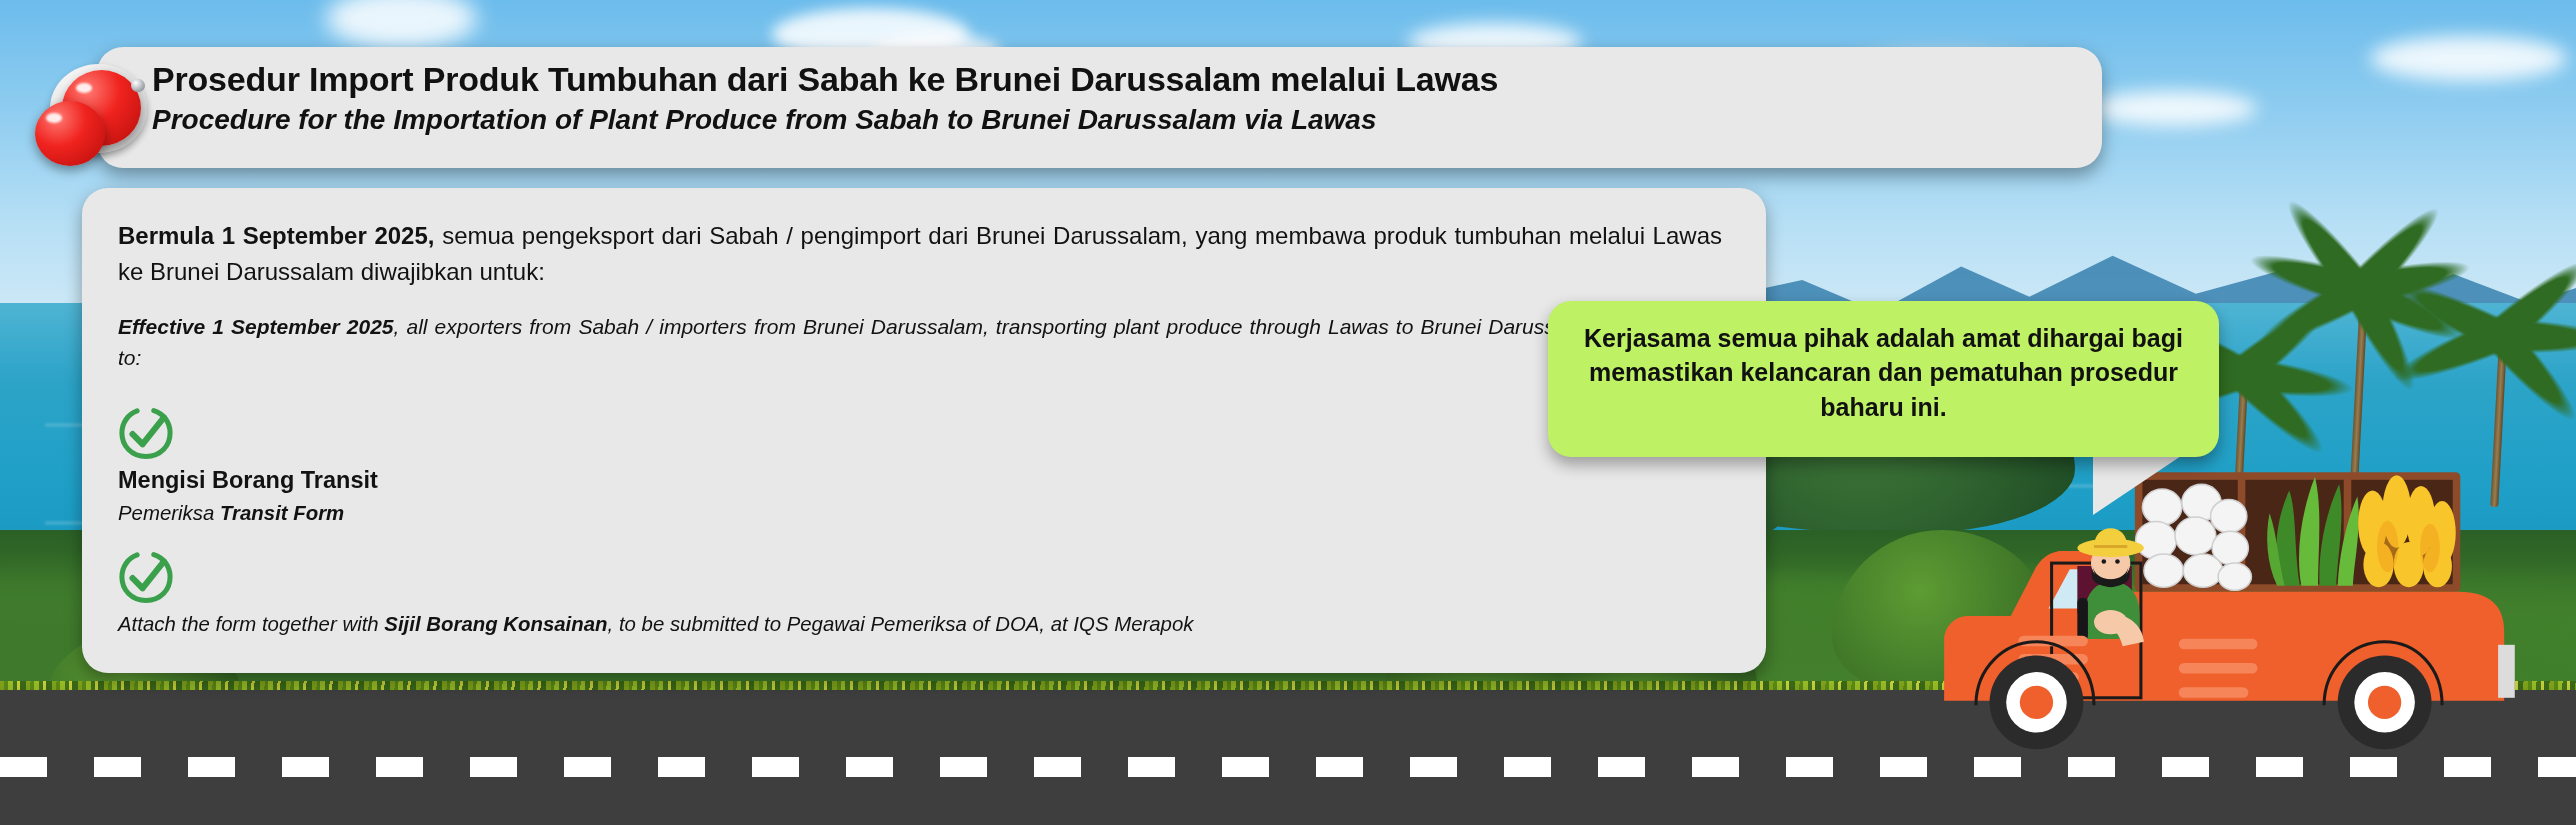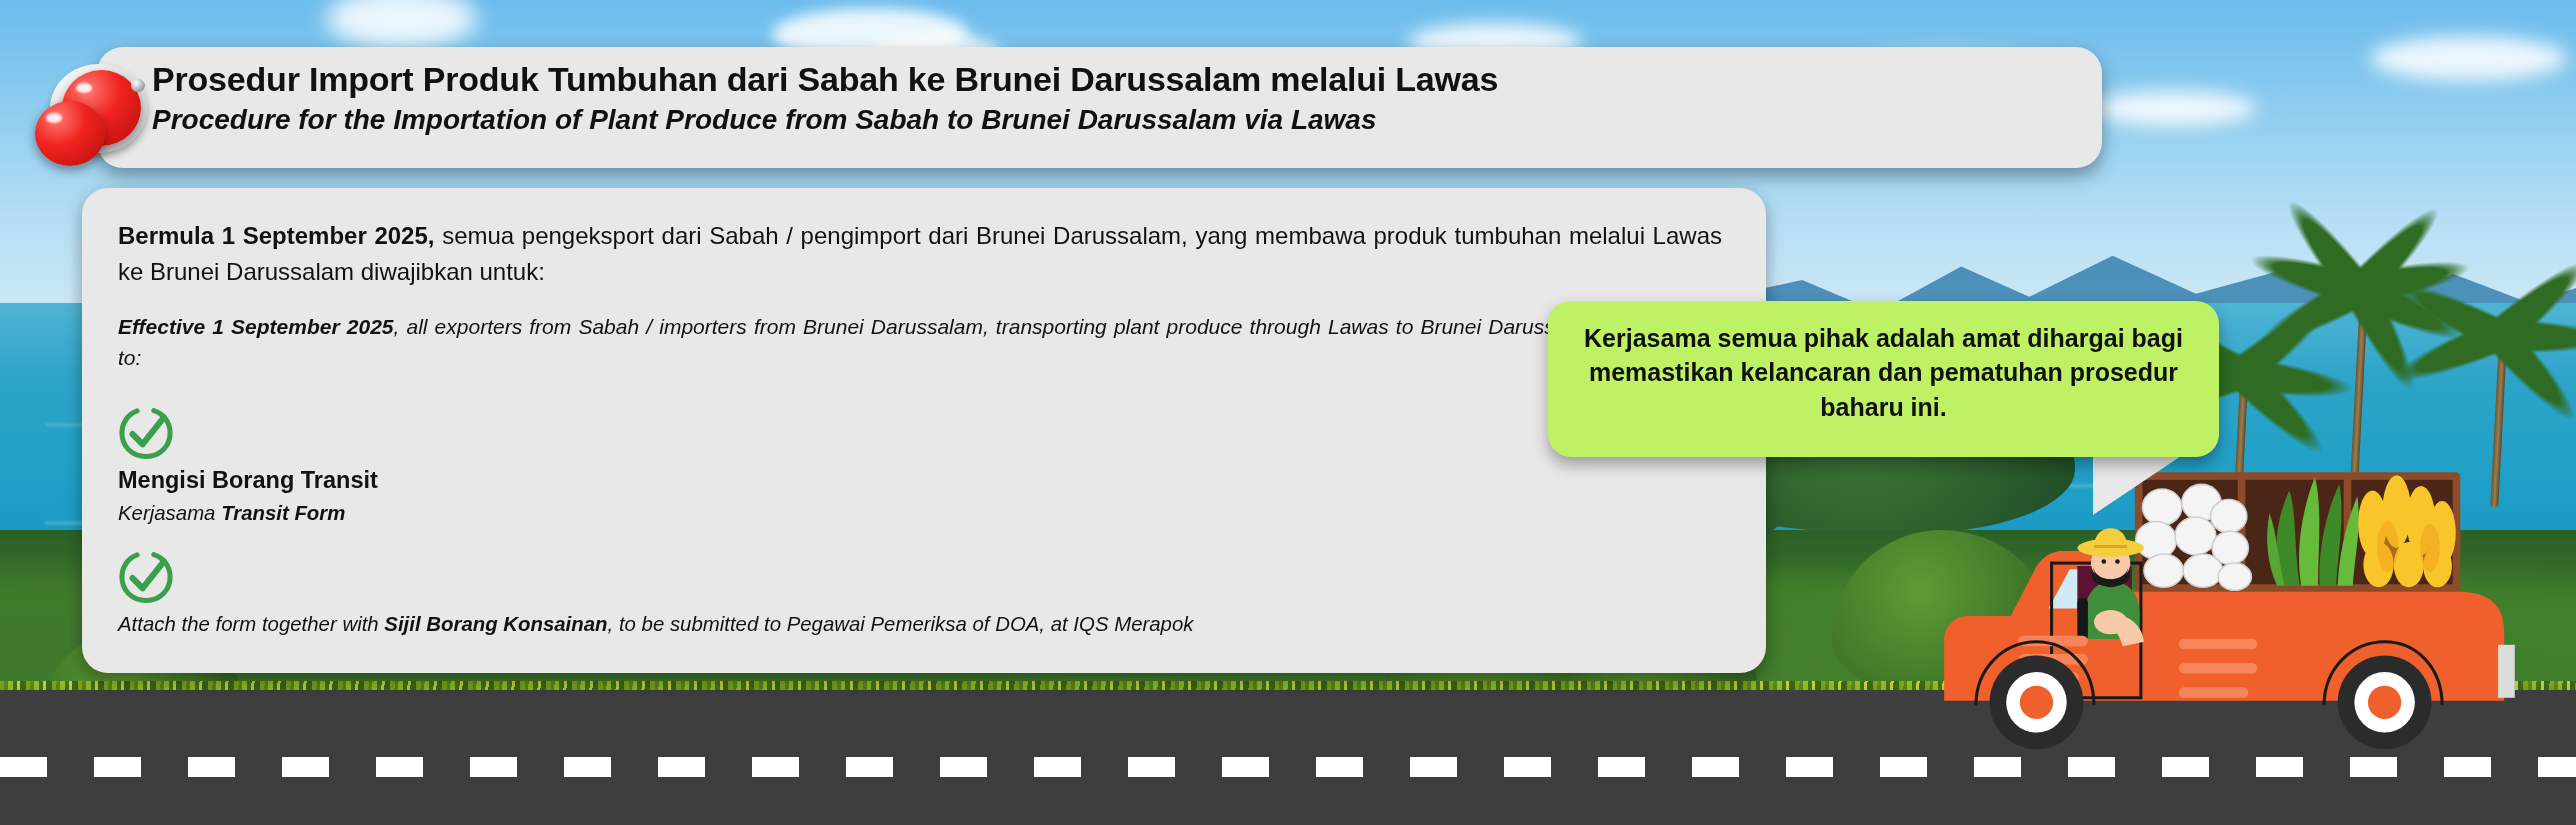--- a/index.html
+++ b/index.html
@@ -431,21 +431,21 @@
 
     <div class="check-row">
       <div class="check-icon">
         <svg viewBox="0 0 100 100">
           <path d="M50,8 C76,8 93,27 93,50 C93,73 76,92 50,92 C24,92 7,73 7,50 C7,27 24,8 50,8 Z" fill="none" stroke="#3aa04b" stroke-width="9" stroke-linecap="round" stroke-dasharray="238 34" stroke-dashoffset="-14"></path>
           <path d="M26,52 L44,70 L82,22" fill="none" stroke="#3aa04b" stroke-width="11" stroke-linecap="round" stroke-linejoin="round"></path>
         </svg>
       </div>
       <div class="check-text">
         <div class="ck-ml">Mengisi Borang Transit</div>
-        <div class="ck-en"><span>Kerjasama </span><b>Transit Form</b><span></span></div>
+        <div class="ck-en"><span>Pemeriksa </span><b>Transit Form</b><span></span></div>
       </div>
     </div>
 
     <div class="check-row">
       <div class="check-icon">
         <svg viewBox="0 0 100 100">
           <path d="M50,8 C76,8 93,27 93,50 C93,73 76,92 50,92 C24,92 7,73 7,50 C7,27 24,8 50,8 Z" fill="none" stroke="#3aa04b" stroke-width="9" stroke-linecap="round" stroke-dasharray="238 34" stroke-dashoffset="-14"></path>
           <path d="M26,52 L44,70 L82,22" fill="none" stroke="#3aa04b" stroke-width="11" stroke-linecap="round" stroke-linejoin="round"></path>
         </svg>
       </div>

